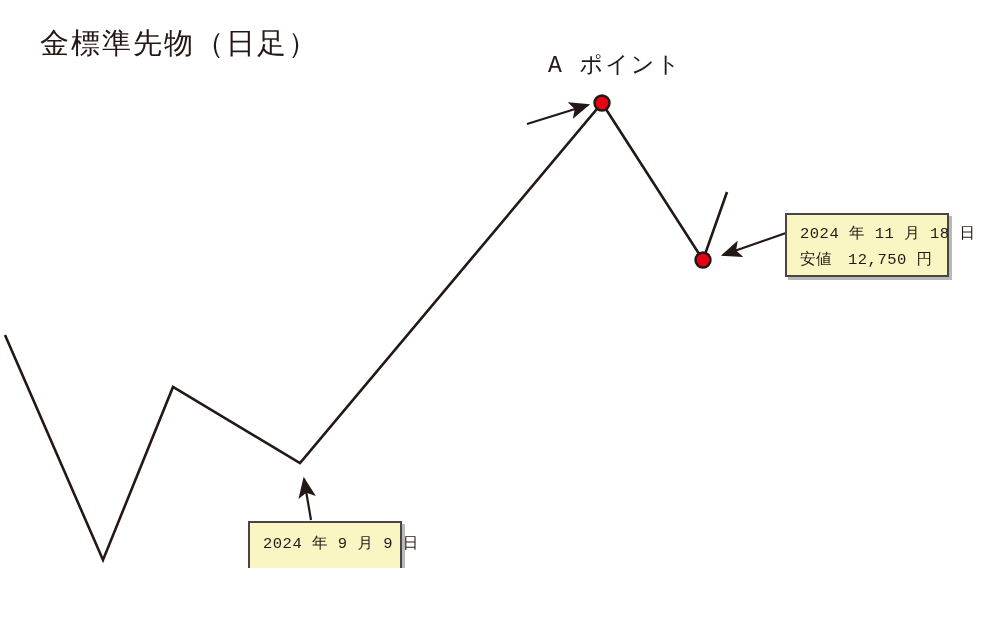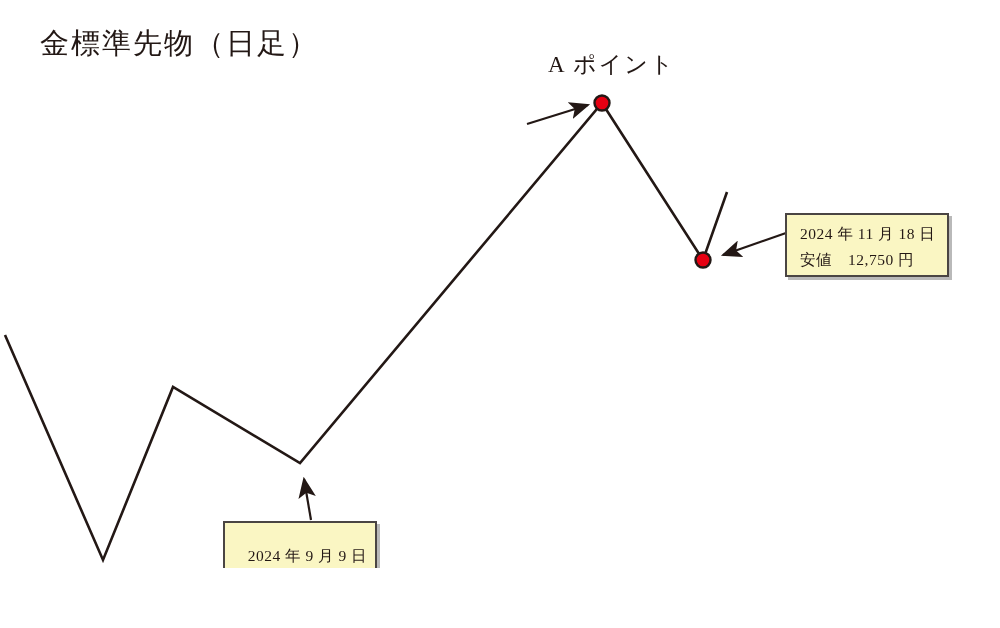--- a/index.html
+++ b/index.html
@@ -1,18 +1,18 @@
 <!DOCTYPE html>
 <html style="--ink: #231815; --line: #231815; --dot: #e60012; --box_bg: #faf6c3; --box_border: #4a4543; --shadow: #b9b9b9;"><head>
 <meta charset="utf-8">
 <style>
   html,body { margin:0; padding:0; background:#ffffff; }
   .canvas {
     position:relative; width:1000px; height:568px; background:#fff;
-    font-family:Liberation Serif, serif;
+    font-family:Liberation Mono, monospace;
     color:var(--ink,#231815); overflow:hidden;
   }
   .chart-title {
     position:absolute; left:40px; top:24px;
     font-size:29px; letter-spacing:2px; color:var(--ink,#231815);
   }
   svg.layer { position:absolute; left:0; top:0; }
   .pline { fill:none; stroke:var(--line,#231815); stroke-width:2.6; stroke-linejoin:miter; stroke-miterlimit:6; }
   .arrow { fill:none; stroke:var(--line,#231815); stroke-width:2.2; }
   .ah    { fill:var(--line,#231815); }
@@ -26,21 +26,21 @@
     position:absolute; box-sizing:border-box;
     background:var(--box_bg,#faf6c3);
     border:2px solid var(--box_border,#4a4543);
     box-shadow:3px 3px 0 var(--shadow,#b9b9b9);
     padding:6px 8px 0 13px;
     font-size:15.5px; line-height:26px; letter-spacing:0.5px;
     white-space:nowrap; color:var(--ink,#231815);
   }
   #note-1 { left:363px; top:84px;  width:163px; height:65px; }
   #note-2 { left:785px; top:213px; width:164px; height:64px; }
-  #note-3 { left:223px; top:521px; width:154px; height:69px; padding-top:20px;text-align:right; }
+  #note-3 { left:248px; top:521px; width:154px; height:69px; padding-top:8px;text-align:right; }
 </style>
 </head>
 <body>
 
 <div class="canvas">
 
   <div class="chart-title">金標準先物（日足）</div>
 
   <svg class="layer" width="1000" height="628" viewBox="0 0 1000 628">
     <defs>

